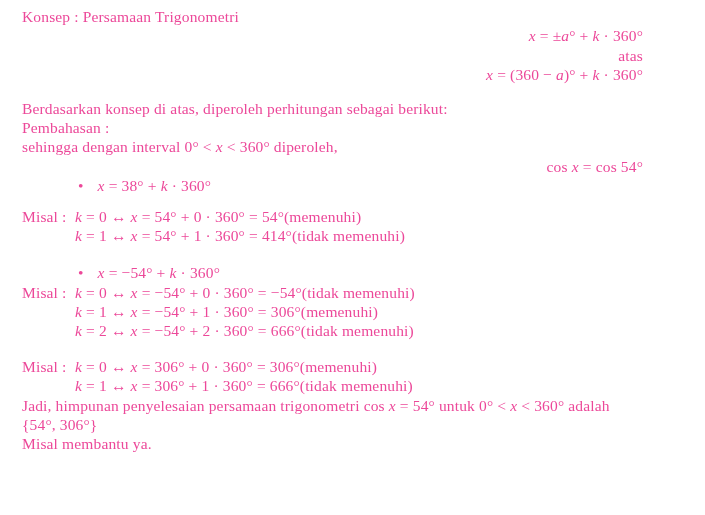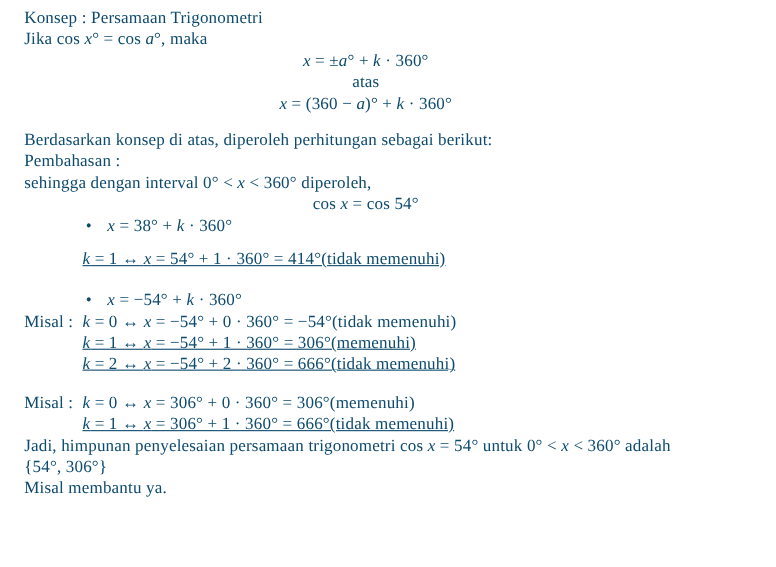--- a/index.html
+++ b/index.html
@@ -5,49 +5,49 @@
 <style>
   html, body { margin: 0; padding: 0; background: #ffffff; }
   body { width: 705px; height: 515px; overflow: hidden; }
   .page {
     box-sizing: border-box;
     width: 669px; height: 515px;
     padding: 7px 26px 0 22px;
     font-family: "Liberation Serif", "DejaVu Serif", serif;
     font-size: 15.5px;
     letter-spacing: 0.15px;
-    color: #0c4a6e;
+    color: #ec4899;
     background: #ffffff;
   }
   .line { height: 19.4px; line-height: 19.4px; white-space: pre; }
-  .center { text-align: center; }
+  .center { text-align: right; }
   .bullet-line { padding-left: 56px; }
   .gap { margin-left: 14px; }
-  .cont { padding-left: 53px; text-decoration: underline; }
+  .cont { padding-left: 53px; }
   .pfx { display: inline-block; width: 53px; }
   .v { font-style: italic; }
   .spacer { width: 100%; }
   .sp14 { height: 14px; } .sp11 { height: 11px; } .sp18 { height: 18px; } .sp16 { height: 16px; }
 </style>
 </head>
 <body>
 
 <div class="page">
   <div class="line"><span>Konsep : Persamaan Trigonometri</span></div>
-  <div class="line"><span>Jika cos </span><span class="v">x</span><span>° = cos </span><span class="v">a</span><span>°, maka</span></div>
   <div class="line center"><span class="v">x</span><span> = ±</span><span class="v">a</span><span>° + </span><span class="v">k</span><span> · 360°</span></div>
   <div class="line center"><span>atas</span></div>
   <div class="line center"><span class="v">x</span><span> = (360 − </span><span class="v">a</span><span>)° + </span><span class="v">k</span><span> · 360°</span></div>
   <div class="spacer sp14"></div>
   <div class="line"><span>Berdasarkan konsep di atas, diperoleh perhitungan sebagai berikut:</span></div>
   <div class="line"><span>Pembahasan :</span></div>
   <div class="line"><span>sehingga dengan interval 0° &lt; </span><span class="v">x</span><span> &lt; 360° diperoleh,</span></div>
   <div class="line center"><span>cos </span><span class="v">x</span><span> = cos 54°</span></div>
   <div class="line bullet-line"><span>•</span><span class="v gap">x</span><span> = 38° + </span><span class="v">k</span><span> · 360°</span></div>
   <div class="spacer sp11"></div>
+  <div class="line"><span class="pfx">Misal : </span><span class="v">k</span><span> = 0 ↔ </span><span class="v">x</span><span> = 54° + 0 · 360° = 54°(memenuhi)</span></div>
   <div class="line cont"><span class="v">k</span><span> = 1 ↔ </span><span class="v">x</span><span> = 54° + 1 · 360° = 414°(tidak memenuhi)</span></div>
   <div class="spacer sp18"></div>
   <div class="line bullet-line"><span>•</span><span class="v gap">x</span><span> = −54° + </span><span class="v">k</span><span> · 360°</span></div>
   <div class="line"><span class="pfx">Misal : </span><span class="v">k</span><span> = 0 ↔ </span><span class="v">x</span><span> = −54° + 0 · 360° = −54°(tidak memenuhi)</span></div>
   <div class="line cont"><span class="v">k</span><span> = 1 ↔ </span><span class="v">x</span><span> = −54° + 1 · 360° = 306°(memenuhi)</span></div>
   <div class="line cont"><span class="v">k</span><span> = 2 ↔ </span><span class="v">x</span><span> = −54° + 2 · 360° = 666°(tidak memenuhi)</span></div>
   <div class="spacer sp16"></div>
   <div class="line"><span class="pfx">Misal : </span><span class="v">k</span><span> = 0 ↔ </span><span class="v">x</span><span> = 306° + 0 · 360° = 306°(memenuhi)</span></div>
   <div class="line cont"><span class="v">k</span><span> = 1 ↔ </span><span class="v">x</span><span> = 306° + 1 · 360° = 666°(tidak memenuhi)</span></div>
   <div class="line"><span>Jadi, himpunan penyelesaian persamaan trigonometri cos </span><span class="v">x</span><span> = 54° untuk 0° &lt; </span><span class="v">x</span><span> &lt; 360° adalah</span></div>

